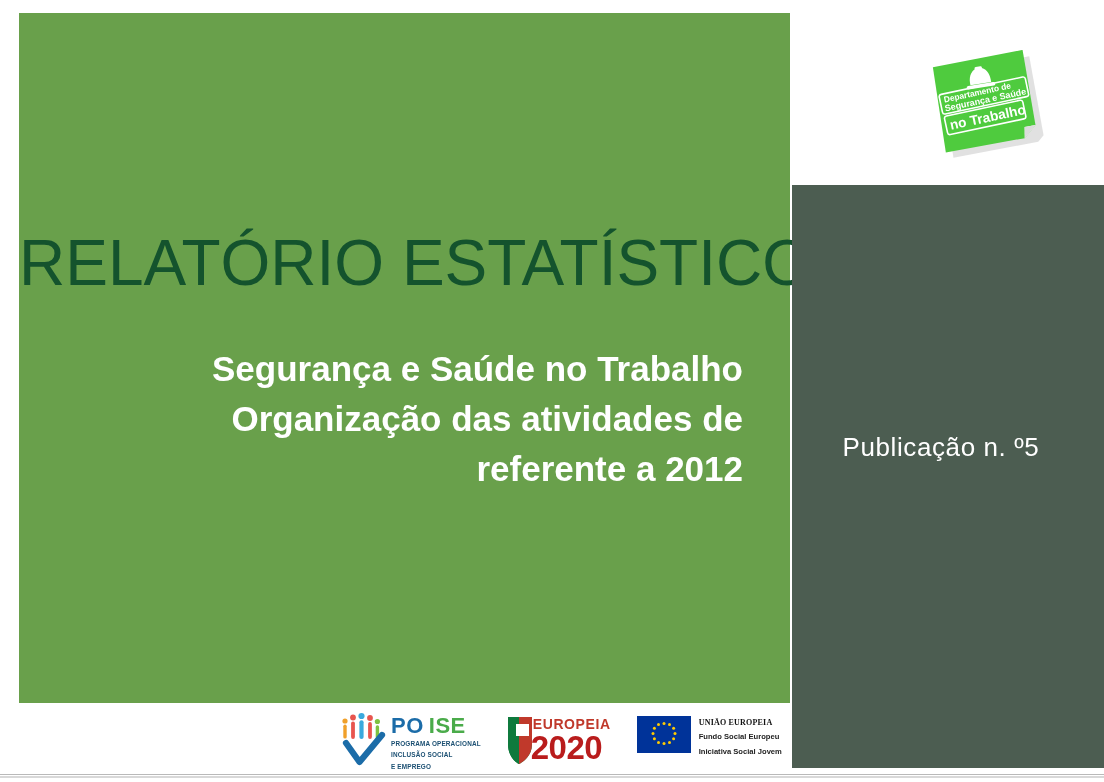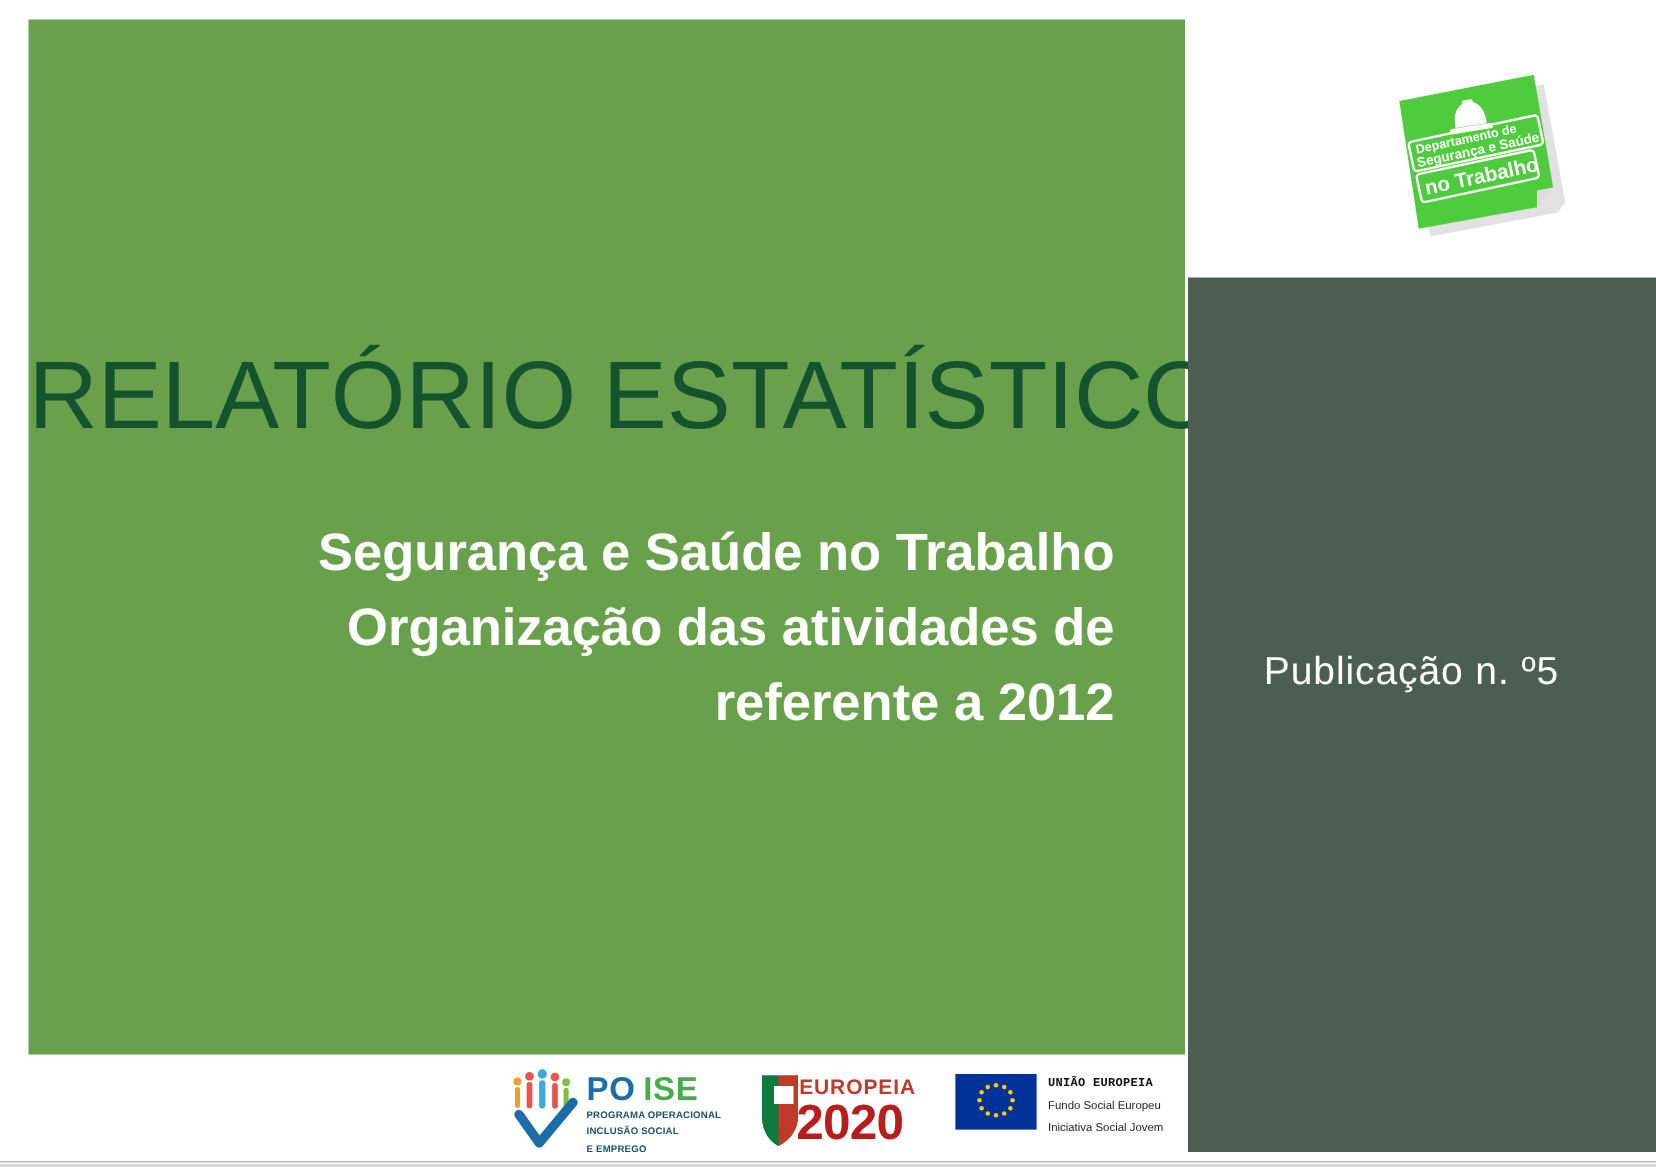--- a/index.html
+++ b/index.html
@@ -173,31 +173,31 @@
   }
   .eu-flag {
     width: 54px; height: 37px;
     background: #003399;
     flex: 0 0 auto;
     margin-top: 4px;
   }
   .eu-flag svg { display: block; }
   .eu-text { padding-top: 6px; }
   .eu-title {
-    font-family: Liberation Mono, monospace;
+    font-family: Liberation Serif, serif;
     font-weight: 700;
     font-size: 8px;
     line-height: 10px;
     color: #111111;
     letter-spacing: 0.2px;
     white-space: nowrap;
   }
   .eu-sub {
     font-family: "Liberation Sans", sans-serif;
-    font-weight: 400;
+    font-weight: 700;
     font-size: 7.6px;
     line-height: 12px;
     color: #222222;
     white-space: nowrap;
     margin-top: 3px;
   }
 
   
   .bottom-rule {
     position: absolute;

